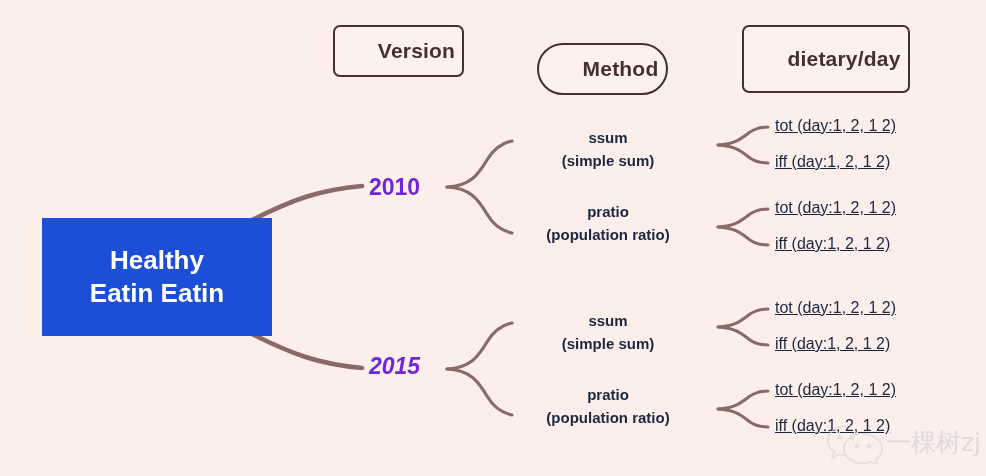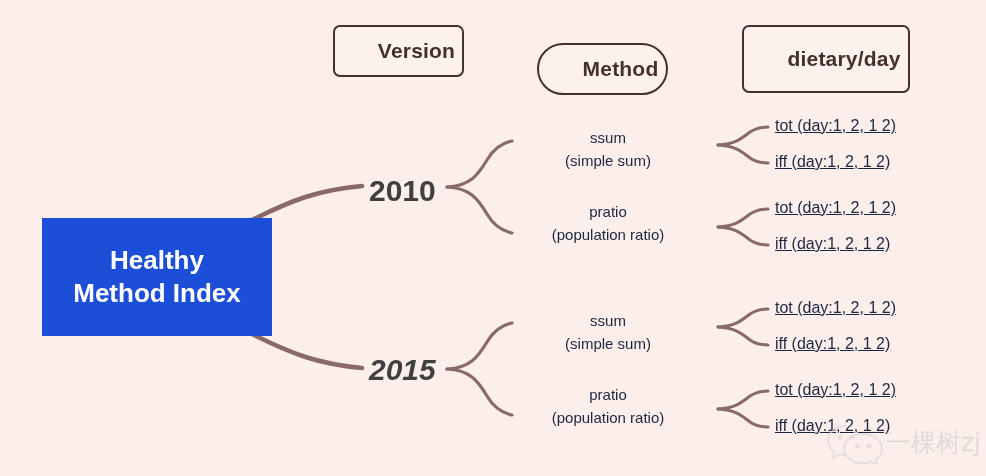--- a/index.html
+++ b/index.html
@@ -63,36 +63,36 @@
     display: flex;
     flex-direction: column;
     align-items: center;
     justify-content: center;
     text-align: center;
   }
 
   
   .year {
     position: absolute;
-    color: #404040;
-    font-size: 30px;
+    color: #6d28d9;
+    font-size: 23px;
     font-weight: bold;
     white-space: nowrap;
   }
   #year-2010 { left: 369px; top: 174px; }
   #year-2015 { left: 369px; top: 353px; font-style: italic; }
 
   
   .method {
     position: absolute;
     width: 220px;
     text-align: center;
     color: #1b2740;
     font-size: 15px;
-    font-weight: normal;
+    font-weight: bold;
     line-height: 1.5;
     white-space: nowrap;
   }
   .method .l2 { display: block; }
   #m-2010-ssum   { left: 498px; top: 127px; }
   #m-2010-pratio { left: 498px; top: 201px; }
   #m-2015-ssum   { left: 498px; top: 310px; }
   #m-2015-pratio { left: 498px; top: 384px; }
 
   
@@ -160,21 +160,21 @@
   </div>
   <div class="hdr" id="hdr-method">
     <span>Method</span>
   </div>
   <div class="hdr" id="hdr-dietary">
     <span>dietary/day</span>
   </div>
 
   <div id="root-node">
     <span>Healthy</span>
-    <span>Method Index</span>
+    <span>Eatin Eatin</span>
   </div>
 
   <div class="year" id="year-2010">2010</div>
   <div class="year" id="year-2015">2015</div>
 
   <div class="method" id="m-2010-ssum">
     <span>ssum</span>
     <span class="l2">(simple sum)</span>
   </div>
   <div class="method" id="m-2010-pratio">

